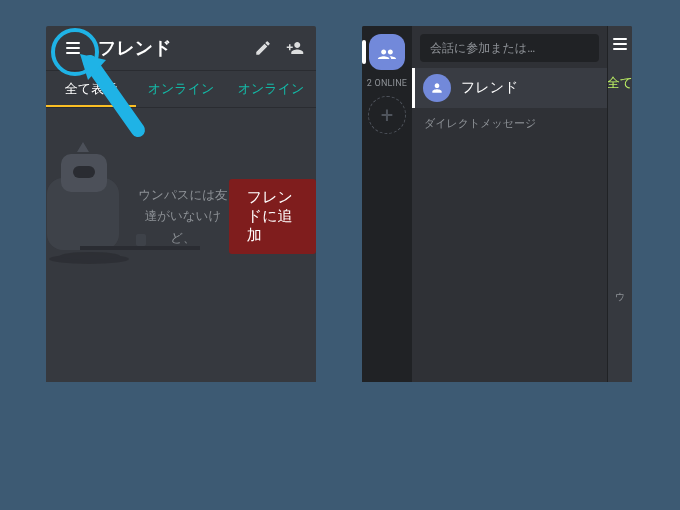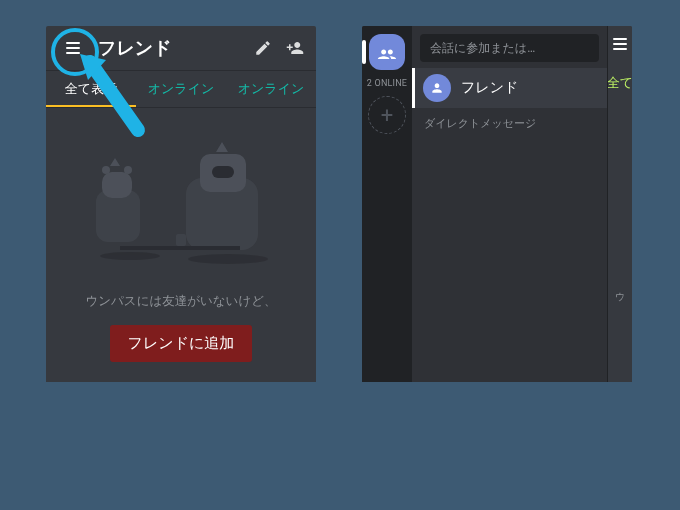--- a/index.html
+++ b/index.html
@@ -15,21 +15,21 @@
   .hamburger span{display:block;width:14px;height:2px;background:#fff;border-radius:1px;}
   .lp-title{color:#fff;font-size:18px;font-weight:600;margin-left:10px;flex:1;}
   .lp-actions{display:flex;gap:14px;color:#dcddde;}
   .icon16{width:18px;height:18px;fill:#dcddde;}
   
   .lp-tabs{display:flex;height:36px;border-bottom:1px solid #2a2c31;}
   .lp-tab{flex:1;display:flex;align-items:center;justify-content:center;color:#14b8a6;font-size:13px;cursor:pointer;}
   .lp-tab.active{color:#fff;}
   .tab-underline{position:absolute;left:0;top:79px;width:90px;height:2px;background:#fbbf24;}
   
-  .lp-content{display:flex;flex-direction:column;align-items:center;padding-top:34px;}
+  .lp-content{display:flex;flex-direction:row;align-items:center;padding-top:34px;}
   .wumpus-art{width:190px;height:134px;position:relative;opacity:0.9;}
   .empty-text{color:#8e9297;font-size:12.5px;text-align:center;line-height:1.7;margin-top:14px;}
   .add-friend-btn{margin-top:14px;background:#7f1d1d;color:#fff;font-size:15px;padding:9px 18px;border-radius:3px;display:inline-block;cursor:pointer;}
 
   
   .ring{position:absolute;left:51px;top:28px;width:40px;height:40px;border:4px solid #1fb3e6;border-radius:50%;pointer-events:none;box-shadow:0 0 0 2px rgba(31,179,230,0);}  
   .arrow{position:absolute;left:78px;top:52px;pointer-events:none;}
 
   
   .rp{display:flex;height:100%;}

